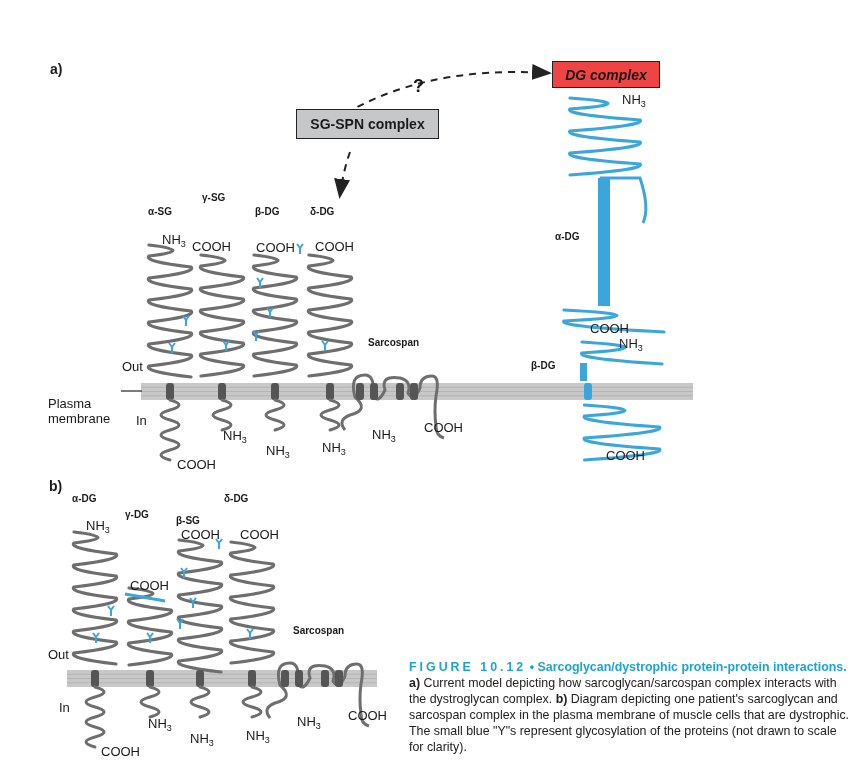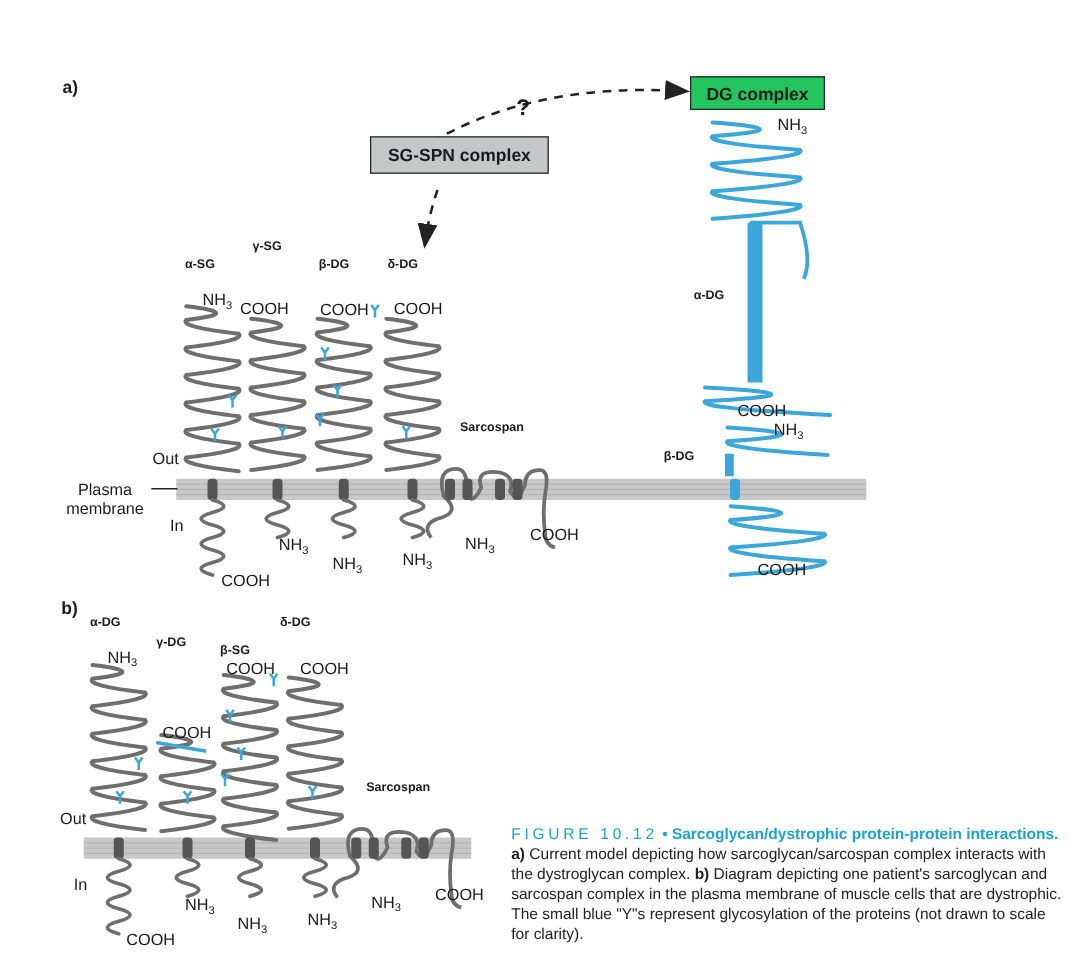--- a/index.html
+++ b/index.html
@@ -5,26 +5,26 @@
   html, body { margin: 0; padding: 0; background: #ffffff; }
   body { width: 862px; height: 767px; position: relative; overflow: hidden;
          font-family: "Liberation Sans", sans-serif; color: #1a1a1a; }
   #fig { position: absolute; left: 0; top: 0; }
   .lbl { position: absolute; font-family: "Liberation Sans", sans-serif; font-size: 13px; color: #1a1a1a; white-space: nowrap; }
   .bold { font-weight: bold; font-size: 10px; }
   .panel { font-weight: bold; font-size: 14px; }
   .box { position: absolute; border: 1.5px solid #222; font-weight: bold; font-size: 14px;
          display: flex; align-items: center; justify-content: center; }
   .box-sg { background: #c6c7c9; }
-  .box-dg { background: #22c55e; }
+  .box-dg { background: #ef4444; font-style: italic; }
   .q { position: absolute; font-size: 18px; font-weight: bold; }
   sub { font-size: 9px; vertical-align: -3px; }
   #caption { position: absolute; left: 409px; top: 659px; width: 445px;
              font-size: 12.4px; line-height: 16px; color: #222; }
-  #caption .fig-num { color: #1ba3d6; font-weight: normal; letter-spacing: 3px; }
+  #caption .fig-num { color: #1ba3d6; font-weight: bold; letter-spacing: 3px; }
   #caption .fig-title { color: #1ba3d6; font-weight: bold; }
   #caption b { font-weight: bold; }
 </style>
 </head>
 <body>
 
 <svg id="fig" width="862" height="767">
   <defs>
     <marker id="arrowhead" markerWidth="10" markerHeight="8" refX="8" refY="4" orient="auto">
       <path d="M0,0 L10,4 L0,8 z" fill="#222"></path>
@@ -118,21 +118,21 @@
 <div class="lbl bold" style="left:255px;top:206px">β-DG</div>
 <div class="lbl bold" style="left:310px;top:206px">δ-DG</div>
 
 <div class="lbl" style="left:162px;top:232px"><span>NH</span><sub>3</sub></div>
 <div class="lbl" style="left:192px;top:239px">COOH</div>
 <div class="lbl" style="left:256px;top:240px">COOH</div>
 <div class="lbl" style="left:315px;top:239px">COOH</div>
 
 <div class="lbl bold" style="left:368px;top:337px">Sarcospan</div>
 <div class="lbl" style="left:122px;top:359px">Out</div>
-<div class="lbl" style="left:48px;top:384px;width:72px;text-align:center;line-height:15px;white-space:normal">Plasma membrane</div>
+<div class="lbl" style="left:48px;top:396px;width:72px;text-align:left;line-height:15px;white-space:normal">Plasma membrane</div>
 <div class="lbl" style="left:136px;top:413px">In</div>
 
 <div class="lbl" style="left:177px;top:457px">COOH</div>
 <div class="lbl" style="left:223px;top:428px"><span>NH</span><sub>3</sub></div>
 <div class="lbl" style="left:266px;top:443px"><span>NH</span><sub>3</sub></div>
 <div class="lbl" style="left:322px;top:440px"><span>NH</span><sub>3</sub></div>
 <div class="lbl" style="left:372px;top:427px"><span>NH</span><sub>3</sub></div>
 <div class="lbl" style="left:424px;top:420px">COOH</div>
 
 <div class="lbl" style="left:622px;top:92px"><span>NH</span><sub>3</sub></div>

